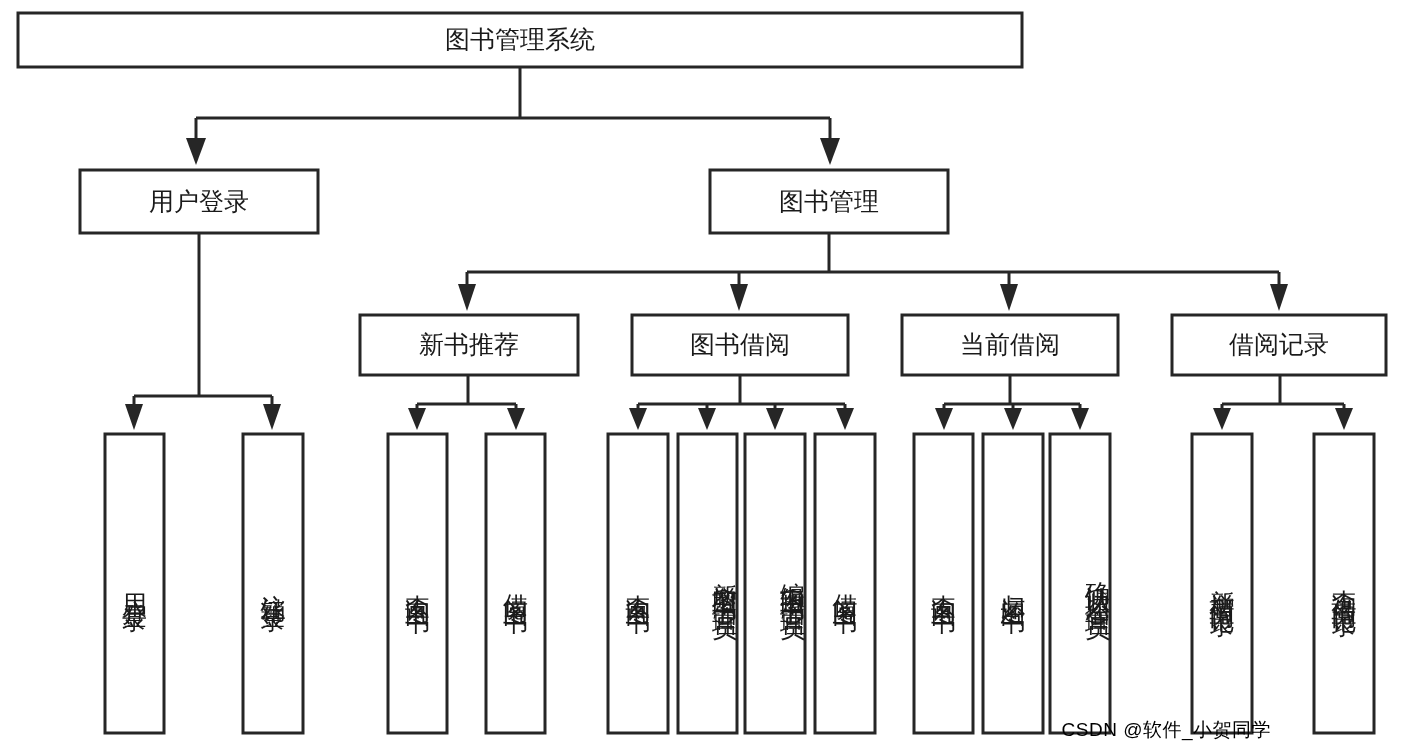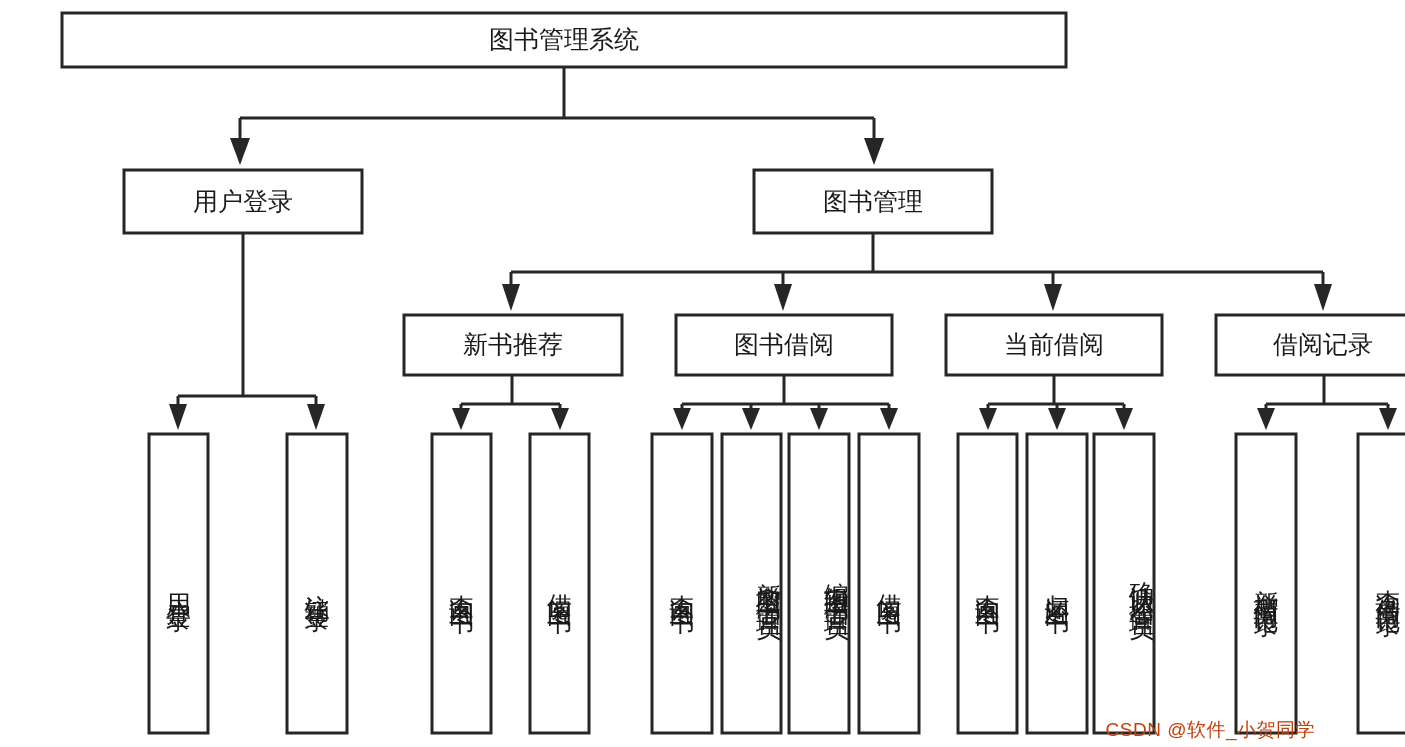--- a/index.html
+++ b/index.html
@@ -11,21 +11,20 @@
     width: 1405px;
     height: 747px;
     font-family: "Liberation Sans", "DejaVu Sans", sans-serif;
     overflow: hidden;
   }
   #diagram-root {
     position: relative;
     width: 1279px;
     height: 747px;
     background: #ffffff;
-    margin-left: 44px;
   }
   svg#flow-svg {
     position: absolute;
     top: 0; left: 0;
     width: 1405px;
     height: 747px;
     display: block;
   }
   .node-rect {
     fill: #ffffff;
@@ -64,21 +63,21 @@
     justify-content: center;
     pointer-events: none;
     text-align: center;
   }
   #watermark {
     position: absolute;
     right: 8px;
     bottom: 4px;
     font-family: "Liberation Sans", "DejaVu Sans", sans-serif;
     font-size: 19px;
-    color: #c2410c;
+    color: #000000;
     letter-spacing: 0.5px;
     white-space: nowrap;
   }
 </style>
 </head>
 <body>
 
 <div id="diagram-root">
 
   <svg id="flow-svg" viewBox="0 0 1405 747">

